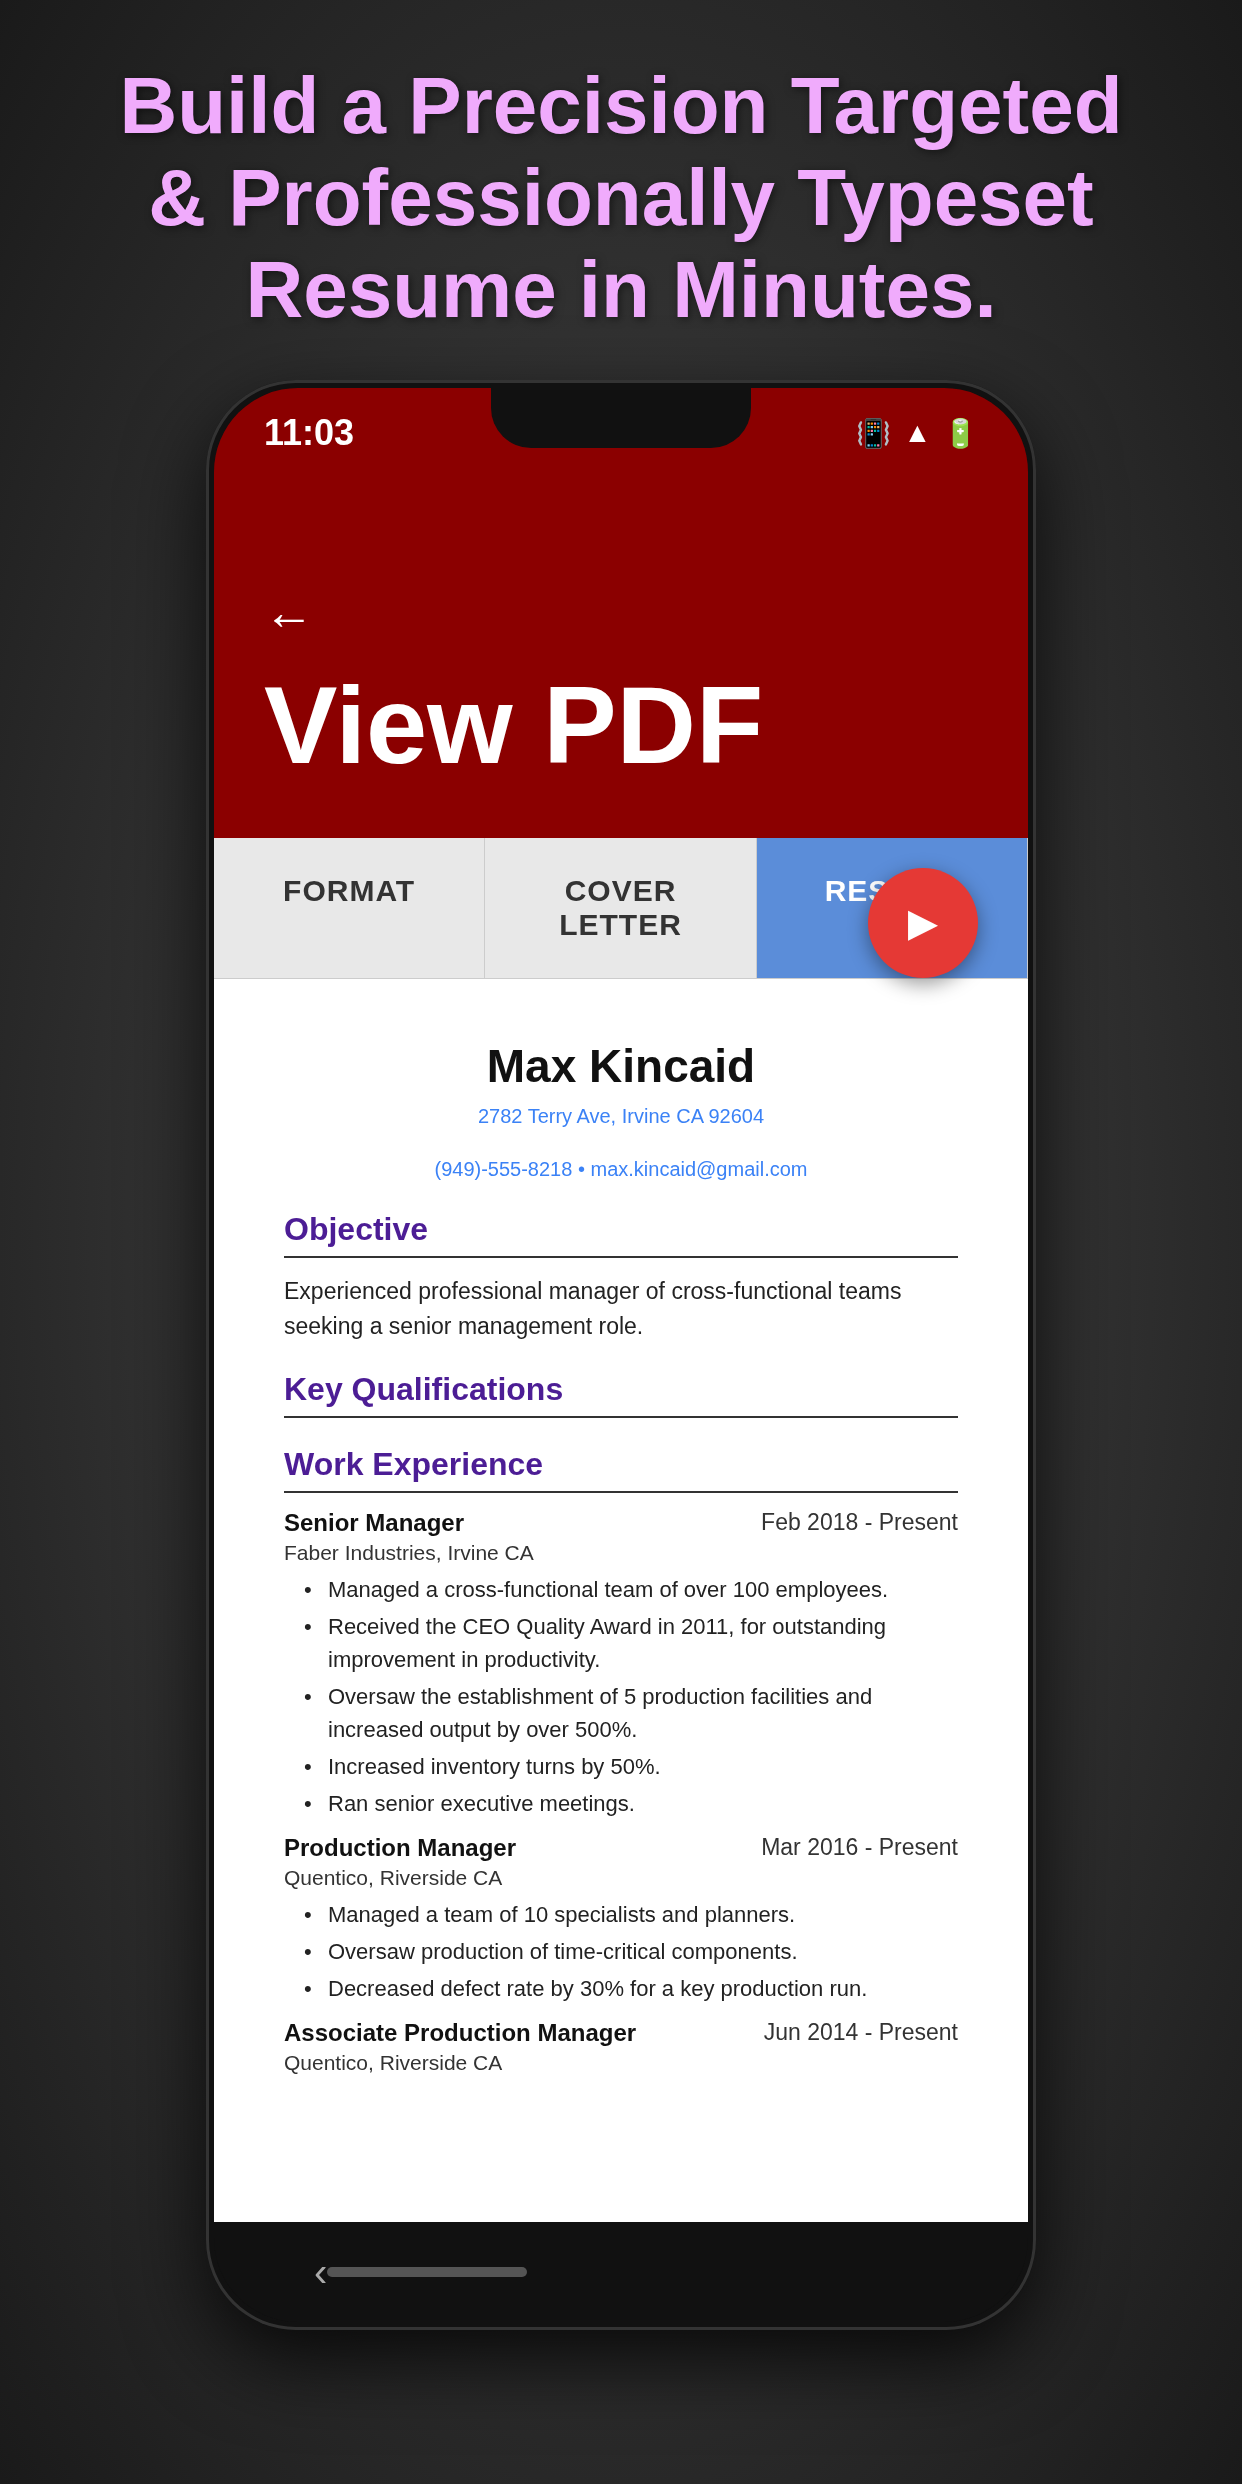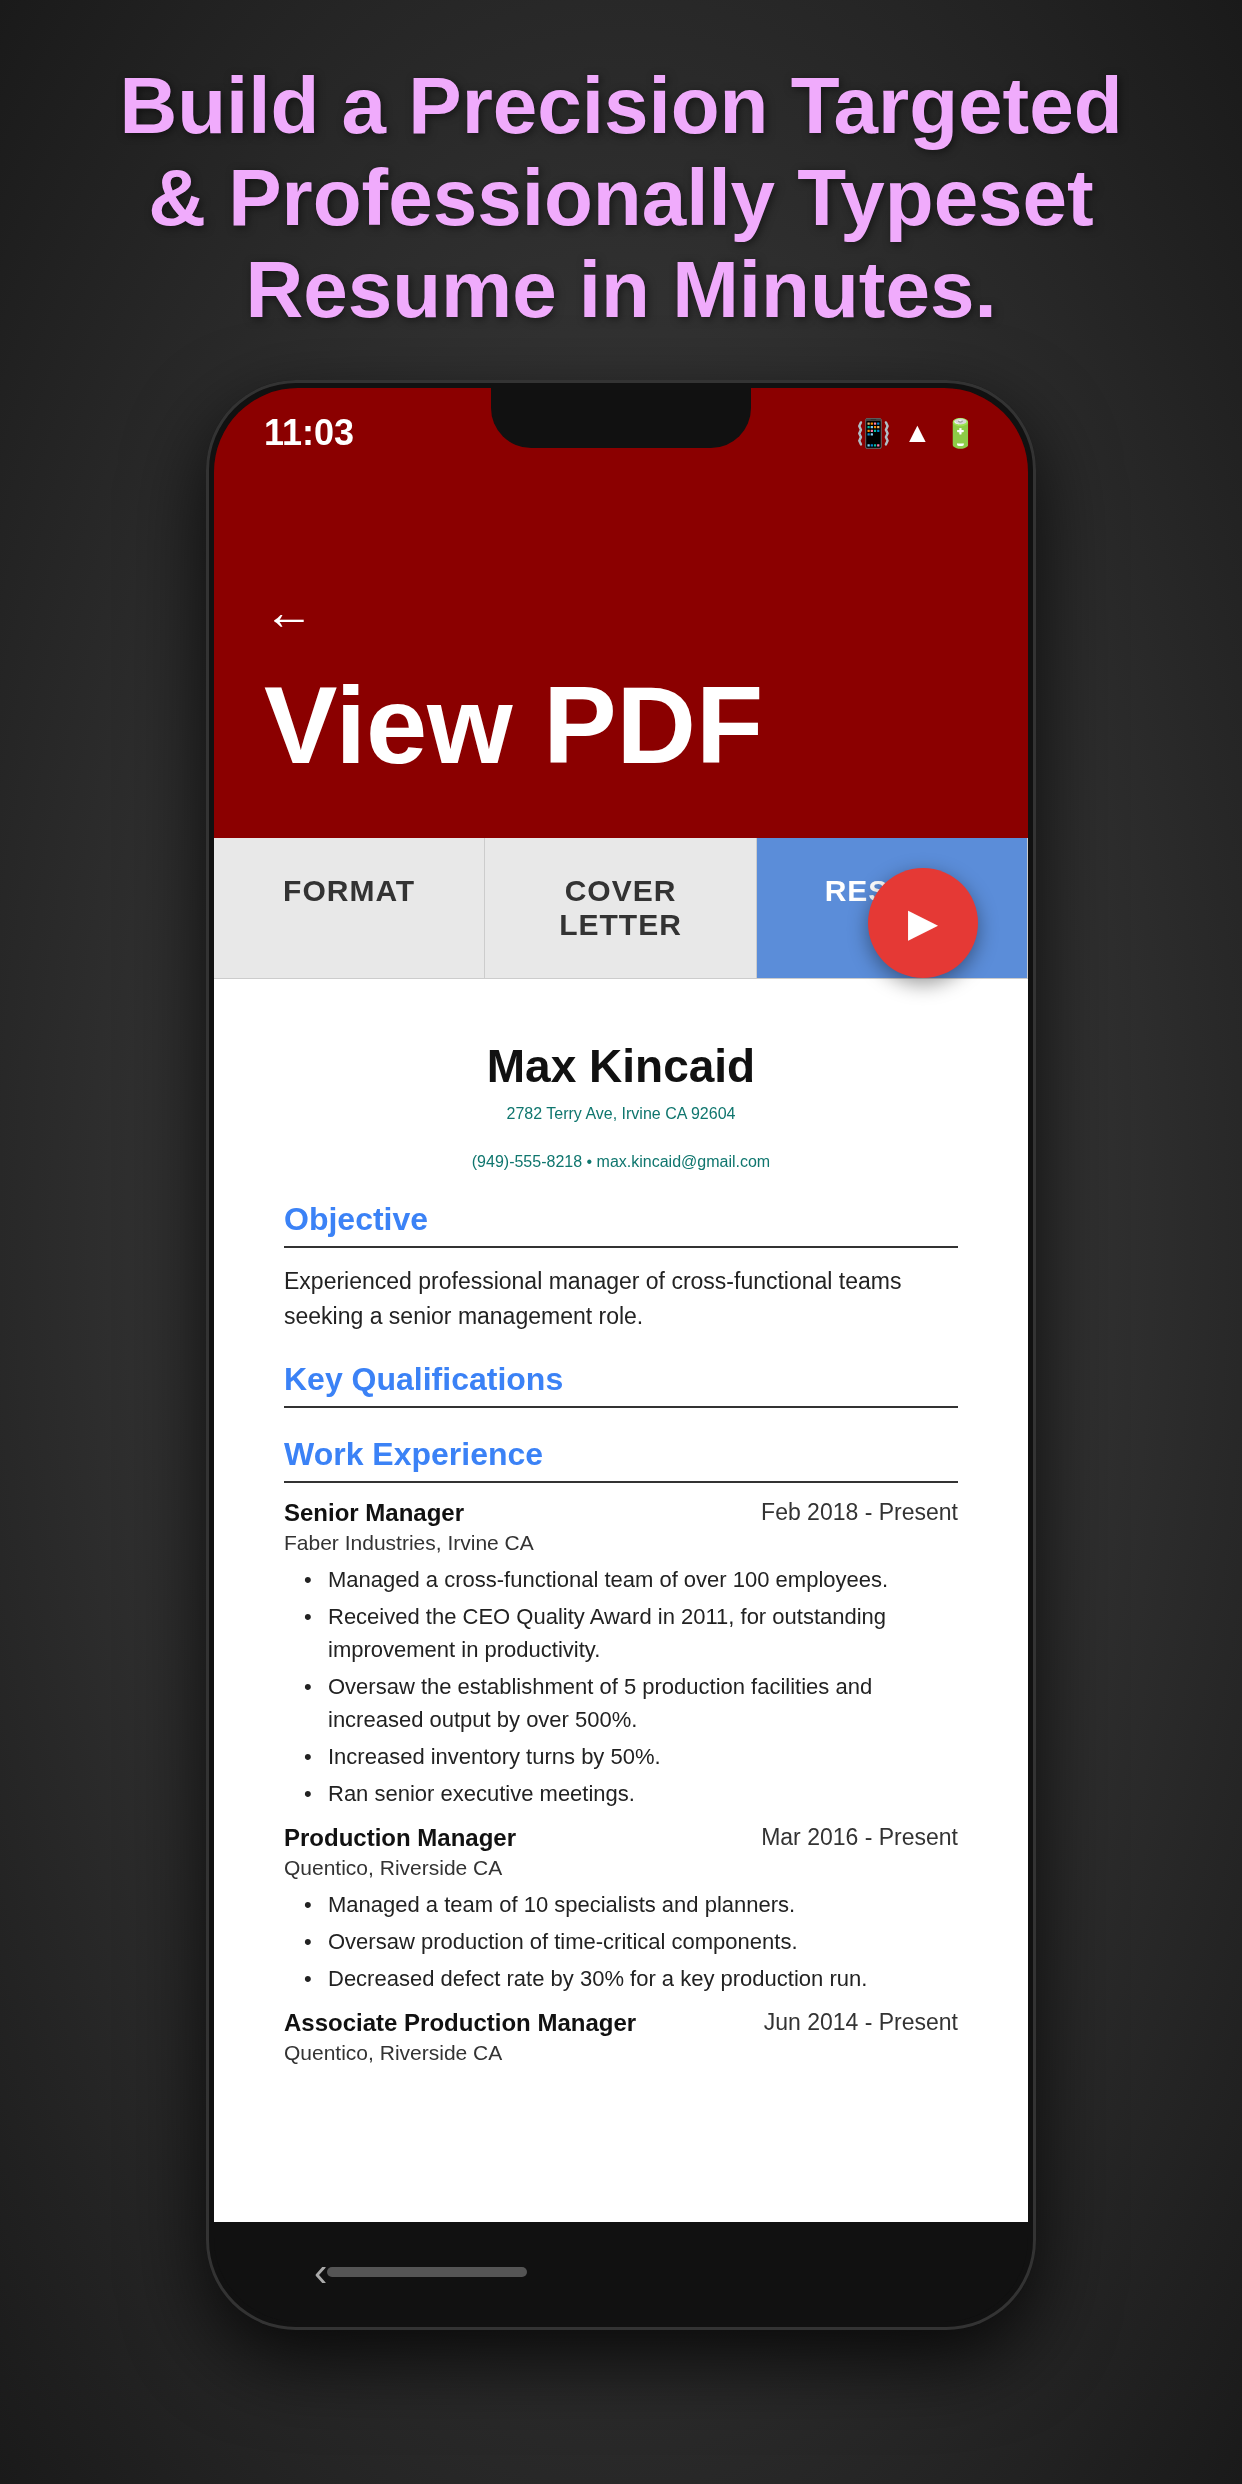--- a/index.html
+++ b/index.html
@@ -170,29 +170,29 @@
     .resume-name {
       text-align: center;
       font-size: 46px;
       font-weight: bold;
       color: #111;
       margin-bottom: 12px;
     }
 
     .resume-contact {
       text-align: center;
-      font-size: 16px;
-      color: #0f766e;
+      font-size: 20px;
+      color: #3b82f6;
       margin-bottom: 30px;
     }
 
     .resume-section-title {
       font-size: 32px;
       font-weight: bold;
-      color: #3b82f6;
+      color: #4c1d95;
       border-bottom: 2px solid #333;
       padding-bottom: 8px;
       margin-bottom: 16px;
       margin-top: 28px;
     }
 
     .resume-text {
       font-size: 23px;
       color: #222;
       line-height: 1.5;

